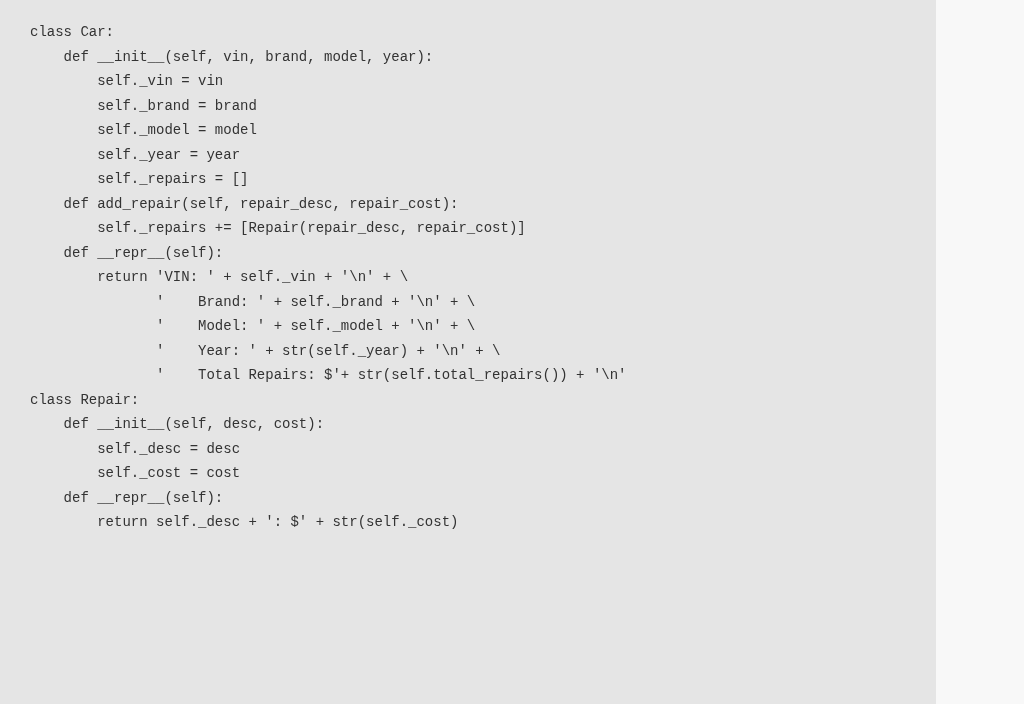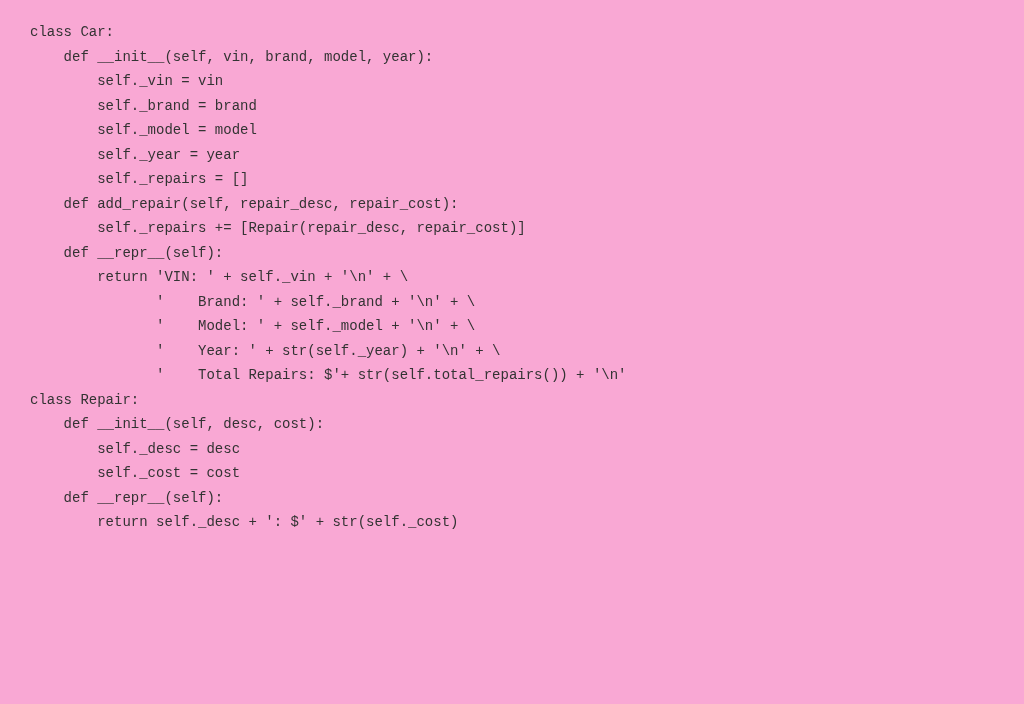--- a/index.html
+++ b/index.html
@@ -10,24 +10,24 @@
 
     body {
       background-color: #f8f8f8;
       font-family: 'Courier New', Courier, monospace;
       font-size: 14px;
       line-height: 1.6;
       color: #333;
     }
 
     .code-container {
-      background-color: #f9a8d4;
+      background-color: #e5e5e5;
       padding: 20px 30px;
       min-height: 704px;
-      width: 1024px;
+      width: 936px;
     }
 
     .code-block {
       white-space: pre;
       font-family: 'Courier New', Courier, monospace;
       font-size: 14px;
       line-height: 1.75;
       color: #333;
     }
 

